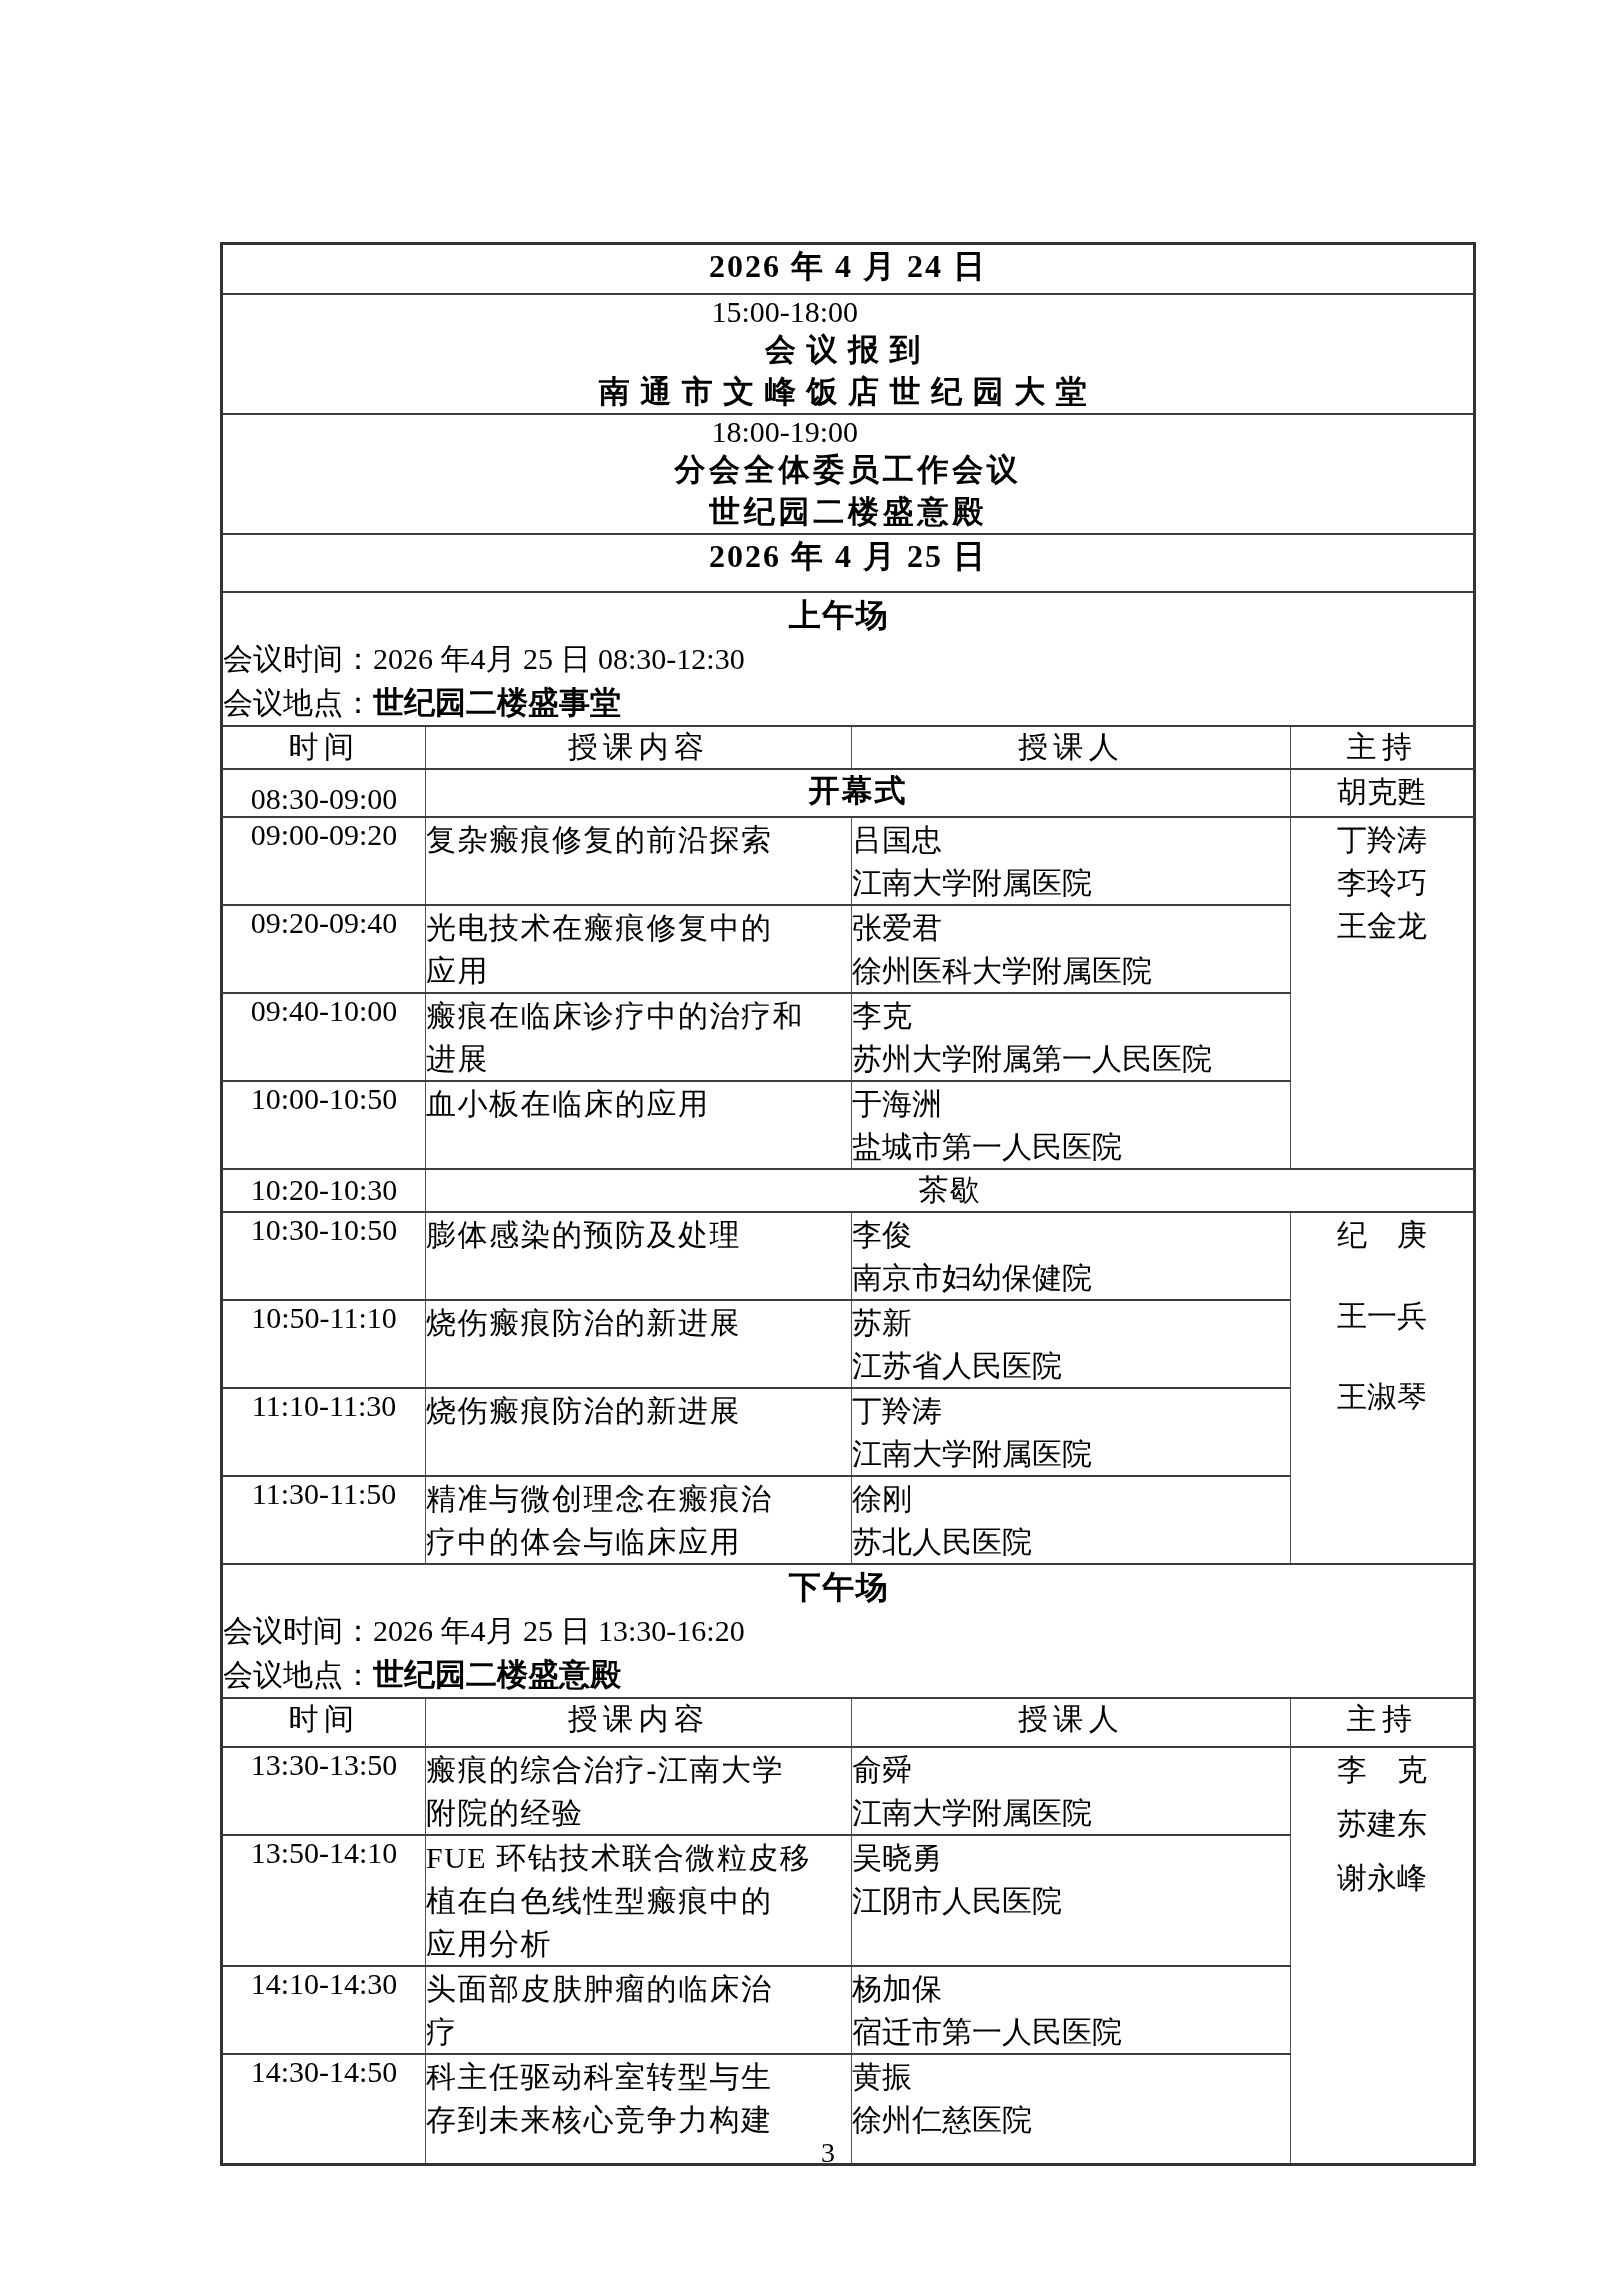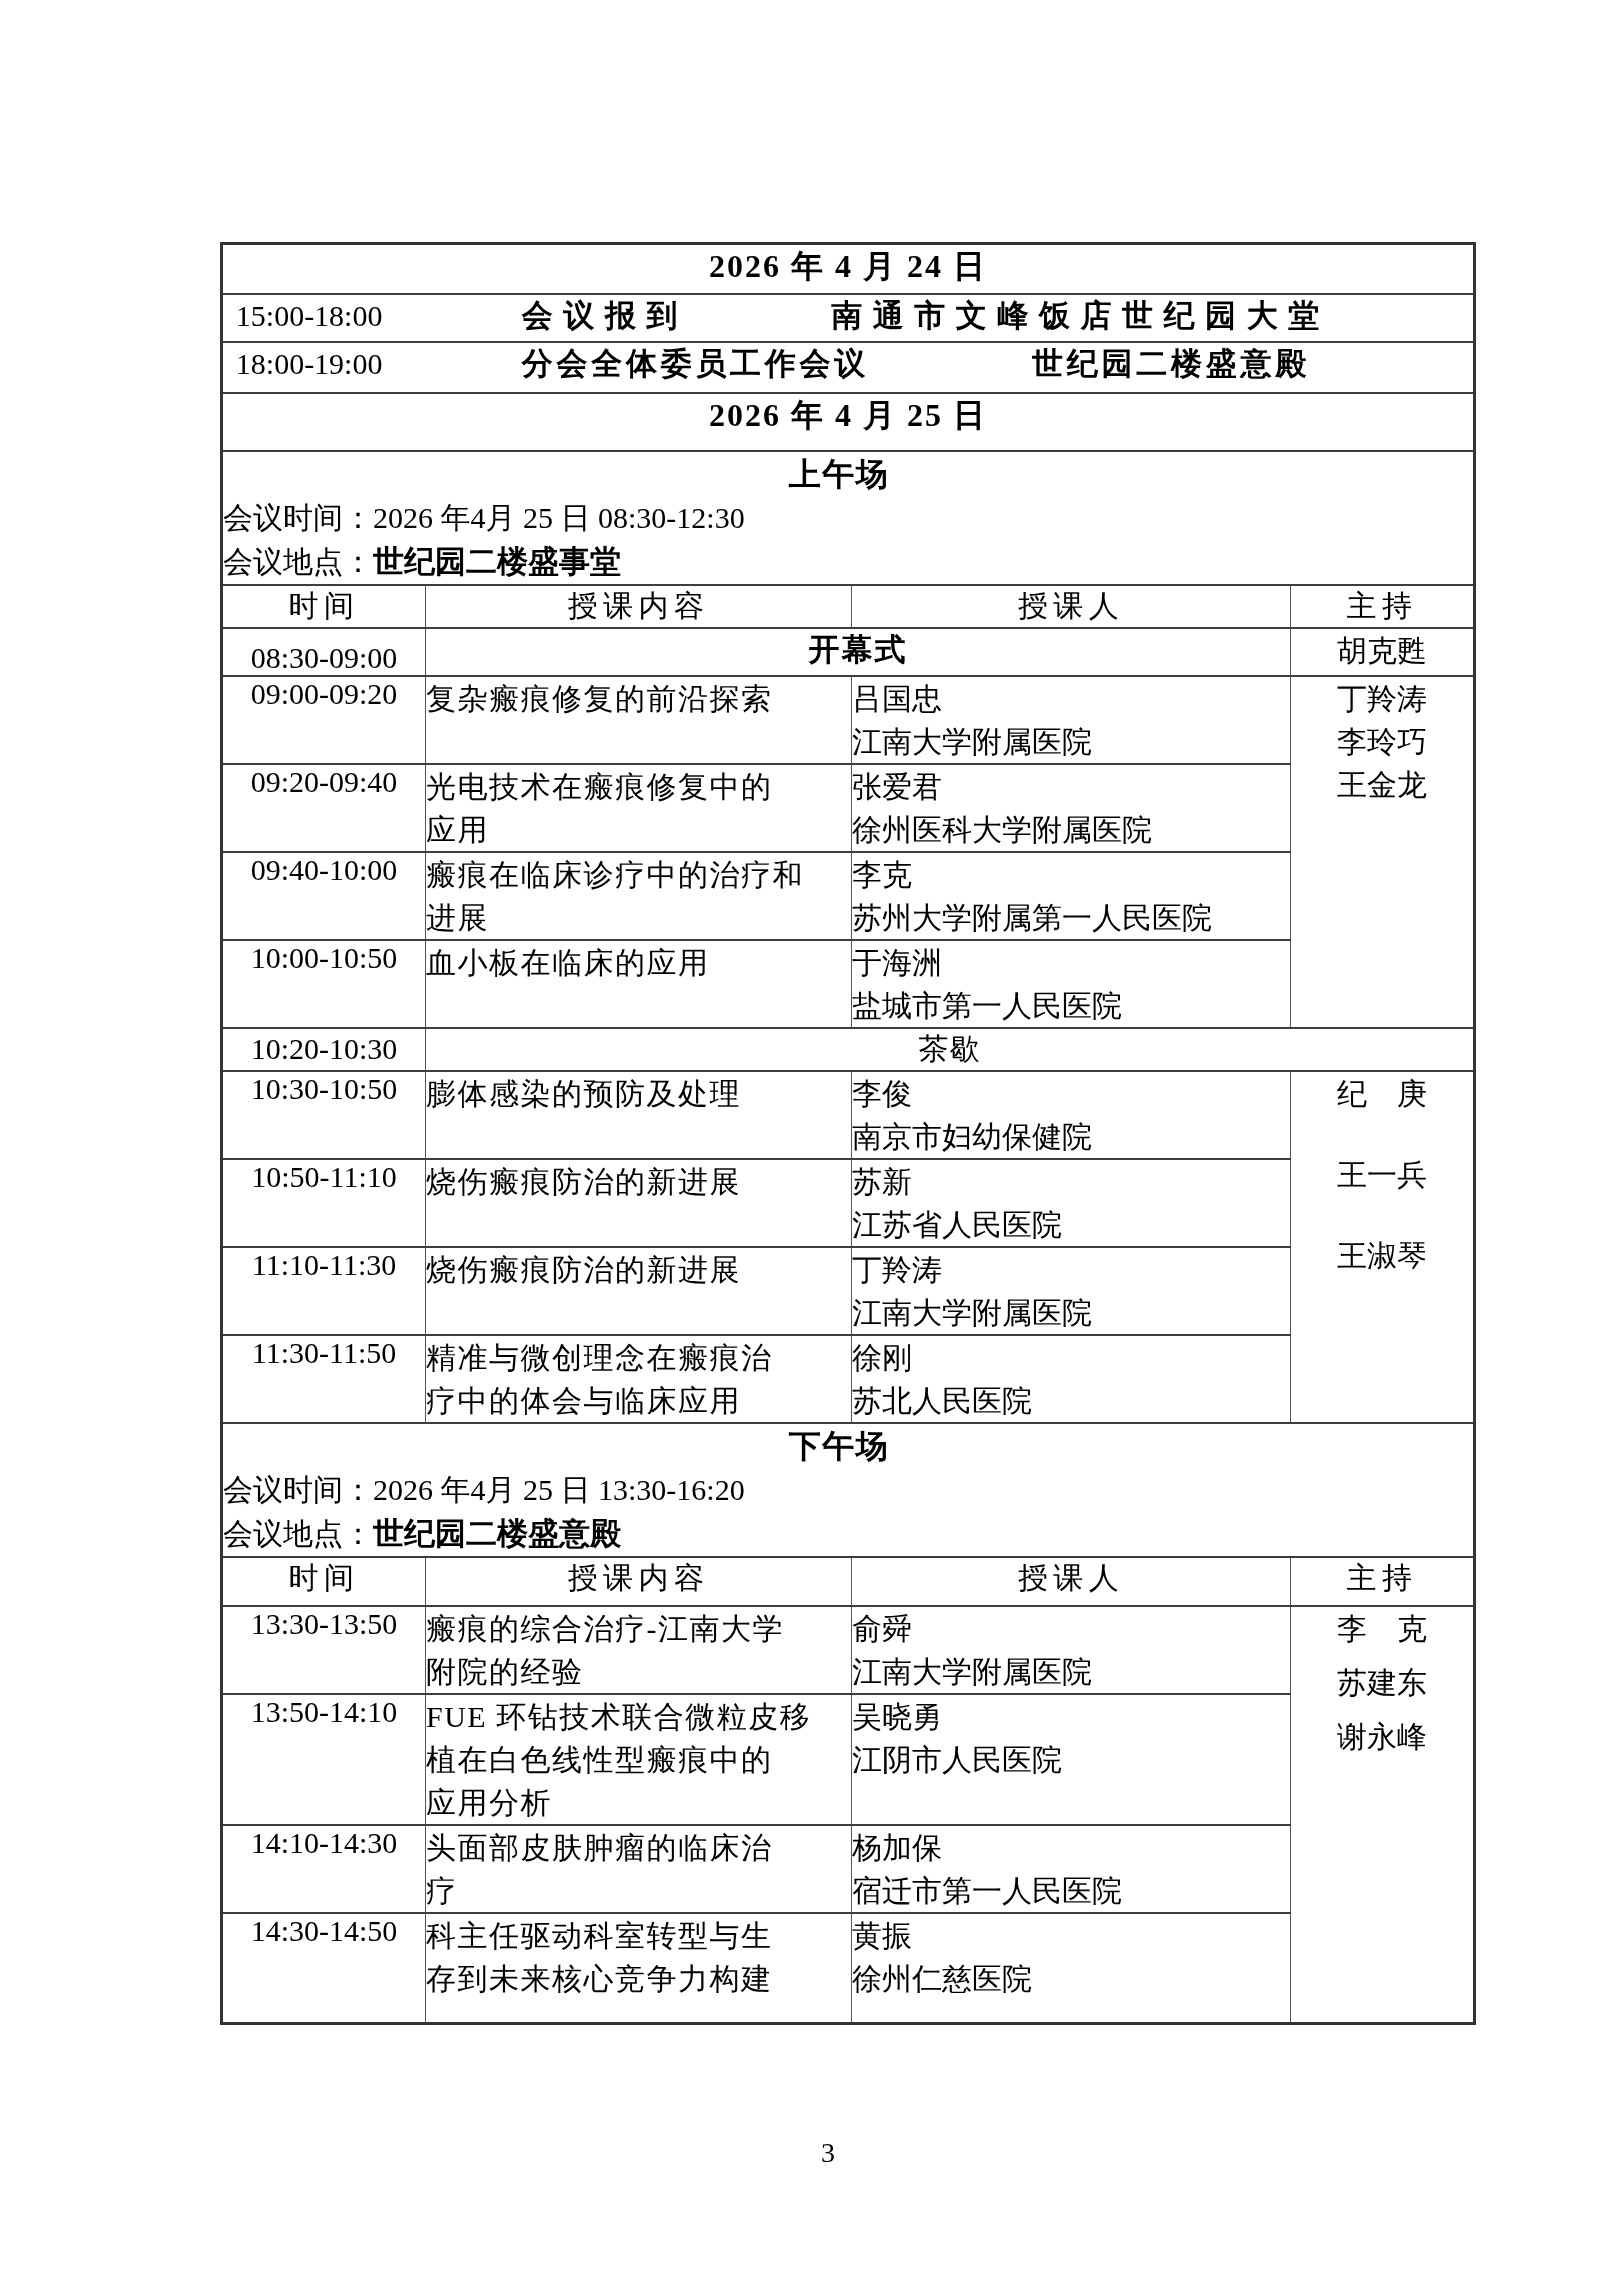--- a/index.html
+++ b/index.html
@@ -30,21 +30,21 @@
     border-left:1.5px solid #555;
     border-right:1.5px solid #555;
     border-top:2.6px solid #3d3d3d;
     border-bottom:2.6px solid #3d3d3d;
     padding:0;
     vertical-align:top;
   }
 
   
   td.fullrow{vertical-align:middle;}
-  .d1row{display:flex;align-items:center;width:100%;}
+  .d1row{display:flex;align-items:center;width:100%;flex-direction:column;}
   .d1row .t{margin-left:12.8px;width:286px;flex:0 0 auto;}
   .d1row .lbl{flex:0 0 auto;font-weight:bold;font-size:31px;}
   .d1row .loc{flex:1 1 auto;text-align:center;font-weight:bold;font-size:31px;}
   .spaced{letter-spacing:0.34em;}
   .spaced2{letter-spacing:0.12em;}
 
   .date-cell{font-size:32px;font-weight:bold;text-align:center;vertical-align:middle;letter-spacing:2px;}
 
   .session-block{padding:7.2px 0 0 18px;}
   .session-block .stitle{

